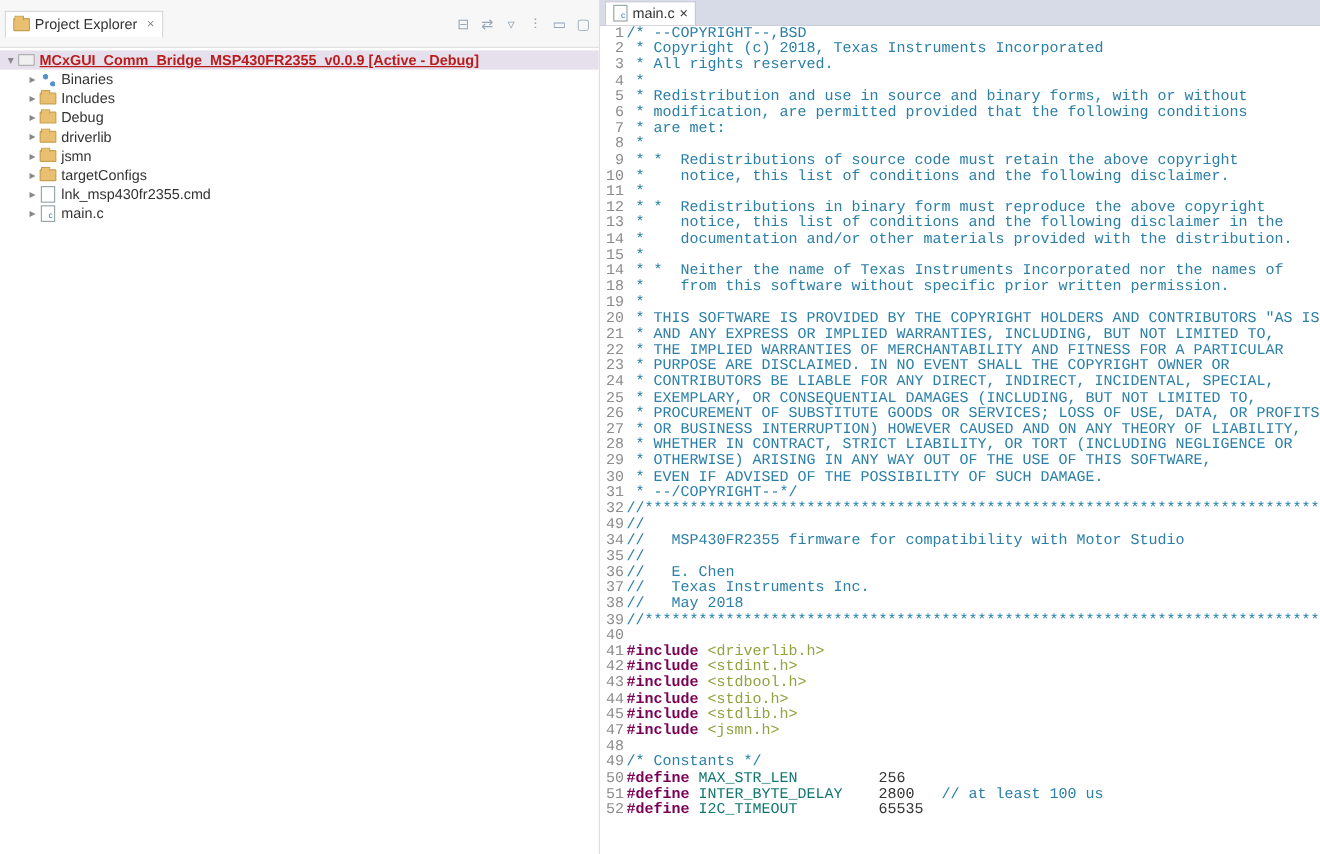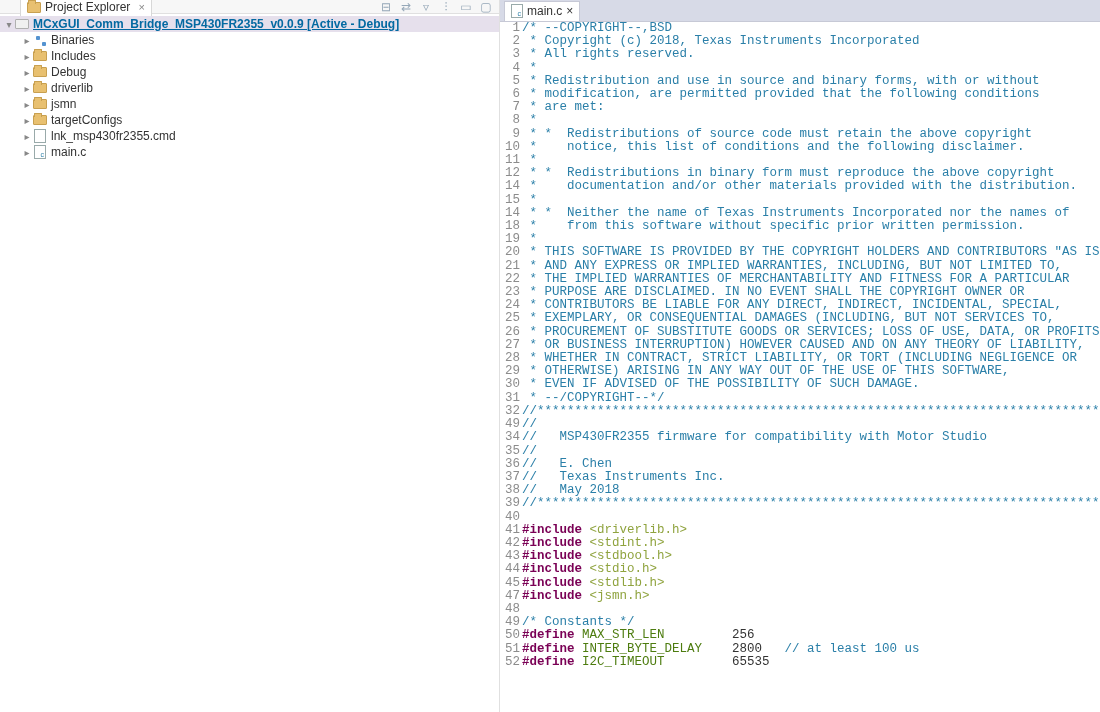--- a/index.html
+++ b/index.html
@@ -7,36 +7,36 @@
     width: 1100px; height: 712px;
     font-family: "Segoe UI", Tahoma, sans-serif;
     font-size: 12px;
     background: #fff;
     color: #333;
     overflow: hidden;
   }
   .workbench { display: flex; width: 100%; height: 100%; }
   
   .left-panel { width: 500px; border-right: 1px solid #e0e0e0; display: flex; flex-direction: column; }
-  .tabbar { display: flex; align-items: center; background: #f7f7f7; border-bottom: 1px solid #e0e0e0; height: 14px; padding-left: 20px; }
+  .tabbar { display: flex; align-items: center; background: #f7f7f7; border-bottom: 1px solid #e0e0e0; height: 40px; padding-left: 4px; }
   .tabbar .spacer { flex: 1; }
   .tab { display: flex; align-items: center; gap: 4px; height: 22px; padding: 0 6px; background: #fff; border: 1px solid #d8d8d8; border-bottom: none; font-size: 12px; color: #333; }
   .tab .folder-icon { width: 14px; height: 11px; background: #e8c070; border: 1px solid #c8a050; border-radius: 1px; display:inline-block; position:relative; }
   .tab .folder-icon::before { content:""; position:absolute; top:-3px; left:0; width:6px; height:3px; background:#e8c070; border:1px solid #c8a050; border-bottom:none; border-radius:1px 1px 0 0; }
   .tab .close-x { color:#888; font-size:11px; margin-left:4px; }
   .toolbar-icons { display:flex; align-items:center; gap:6px; padding-right:6px; color:#96a8b8; font-size:12px; }
   .toolbar-icons span { width:14px; text-align:center; cursor:pointer; }
   .tree { flex:1; overflow:auto; padding: 2px 0; }
   .tree-row { display:flex; align-items:center; height:16px; padding:0 4px; font-size:12px; color:#333; white-space:nowrap; }
   .tree-row.selected { background:#e6e0ec; }
   .tree-row.selected .label { text-decoration: underline; }
   .twisty { width:10px; text-align:center; color:#888; font-size:10px; display:inline-block; cursor:pointer; }
   .tree-row .icon { width:16px; height:14px; display:inline-flex; align-items:center; justify-content:center; margin-right:3px; }
   .label { }
-  .bold { font-weight:bold; color:#0369a1; }
+  .bold { font-weight:bold; color:#b91c1c; }
   
   .ico-project { width:14px; height:10px; background:#f0f0f0; border:1px solid #b0b0b0; border-radius:1px; display:inline-block; position:relative; }
   .ico-folder { width:14px; height:10px; background:#e8c070; border:1px solid #c8a050; border-radius:1px; display:inline-block; position:relative; }
   .ico-folder::before { content:""; position:absolute; top:-3px; left:0; width:6px; height:3px; background:#e8c070; border:1px solid #c8a050; border-bottom:none; border-radius:1px 1px 0 0; }
   .ico-binaries { width:12px; height:12px; display:inline-block; background:
     radial-gradient(circle at 4px 4px, #5593d0 2px, transparent 2.5px),
     radial-gradient(circle at 10px 10px, #5593d0 2px, transparent 2.5px);
   }
   .ico-file-c { width:12px; height:14px; background:#fff; border:1px solid #9aa; display:inline-block; position:relative; }
   .ico-file-c::after { content:"c"; position:absolute; bottom:0; right:1px; font-size:7px; color:#2a7fa8; }
@@ -46,21 +46,21 @@
   .right-panel { flex:1; display:flex; flex-direction:column; min-width:0; }
   .editor-tabbar { display:flex; align-items:center; background:#d7dae7; border-bottom:1px solid #c7c9d6; height:22px; padding-left:4px; }
   .editor-tab { display:flex; align-items:center; gap:4px; height:20px; padding:0 6px; background:#fff; border:1px solid #c7c9d6; border-bottom:none; font-size:12px; color:#333; }
   .editor { flex:1; overflow:auto; font-family: Consolas, "Courier New", monospace; font-size:12.5px; line-height:13.2px; background:#fff; }
   .editor-line { display:flex; white-space:pre; }
   .gutter { width:22px; text-align:right; color:#8c8c8c; padding-right:2px; user-select:none; flex-shrink:0; }
   .code { color:#333; }
   .tok-comment { color:#2a7fa8; }
   .tok-keyword { color:#7a0055; font-weight:bold; }
   .tok-include-path { color:#8fa33e; }
-  .tok-macro-name { color:#4d7c0f;text-align:center; }
+  .tok-macro-name { color:#0f766e;text-align:center; }
   .tok-number { color:#333; }
 </style>
 </head>
 <body>
 
 <div class="workbench">
   <div class="left-panel">
     <div class="tabbar">
       <div class="tab">
         <span class="folder-icon"></span>
@@ -158,31 +158,32 @@
         <div class="editor-line"><span class="gutter">3</span><span class="code"><span class="tok-comment"> * All rights reserved.</span></span></div>
         <div class="editor-line"><span class="gutter">4</span><span class="code"><span class="tok-comment"> *</span></span></div>
         <div class="editor-line"><span class="gutter">5</span><span class="code"><span class="tok-comment"> * Redistribution and use in source and binary forms, with or without</span></span></div>
         <div class="editor-line"><span class="gutter">6</span><span class="code"><span class="tok-comment"> * modification, are permitted provided that the following conditions</span></span></div>
         <div class="editor-line"><span class="gutter">7</span><span class="code"><span class="tok-comment"> * are met:</span></span></div>
         <div class="editor-line"><span class="gutter">8</span><span class="code"><span class="tok-comment"> *</span></span></div>
         <div class="editor-line"><span class="gutter">9</span><span class="code"><span class="tok-comment"> * *  Redistributions of source code must retain the above copyright</span></span></div>
         <div class="editor-line"><span class="gutter">10</span><span class="code"><span class="tok-comment"> *    notice, this list of conditions and the following disclaimer.</span></span></div>
         <div class="editor-line"><span class="gutter">11</span><span class="code"><span class="tok-comment"> *</span></span></div>
         <div class="editor-line"><span class="gutter">12</span><span class="code"><span class="tok-comment"> * *  Redistributions in binary form must reproduce the above copyright</span></span></div>
+        <div class="editor-line"><span class="gutter">13</span><span class="code"><span class="tok-comment"> *    notice, this list of conditions and the following disclaimer in the</span></span></div>
         <div class="editor-line"><span class="gutter">14</span><span class="code"><span class="tok-comment"> *    documentation and/or other materials provided with the distribution.</span></span></div>
         <div class="editor-line"><span class="gutter">15</span><span class="code"><span class="tok-comment"> *</span></span></div>
         <div class="editor-line"><span class="gutter">14</span><span class="code"><span class="tok-comment"> * *  Neither the name of Texas Instruments Incorporated nor the names of</span></span></div>
         <div class="editor-line"><span class="gutter">18</span><span class="code"><span class="tok-comment"> *    from this software without specific prior written permission.</span></span></div>
         <div class="editor-line"><span class="gutter">19</span><span class="code"><span class="tok-comment"> *</span></span></div>
         <div class="editor-line"><span class="gutter">20</span><span class="code"><span class="tok-comment"> * THIS SOFTWARE IS PROVIDED BY THE COPYRIGHT HOLDERS AND CONTRIBUTORS "AS IS"</span></span></div>
         <div class="editor-line"><span class="gutter">21</span><span class="code"><span class="tok-comment"> * AND ANY EXPRESS OR IMPLIED WARRANTIES, INCLUDING, BUT NOT LIMITED TO,</span></span></div>
         <div class="editor-line"><span class="gutter">22</span><span class="code"><span class="tok-comment"> * THE IMPLIED WARRANTIES OF MERCHANTABILITY AND FITNESS FOR A PARTICULAR</span></span></div>
         <div class="editor-line"><span class="gutter">23</span><span class="code"><span class="tok-comment"> * PURPOSE ARE DISCLAIMED. IN NO EVENT SHALL THE COPYRIGHT OWNER OR</span></span></div>
         <div class="editor-line"><span class="gutter">24</span><span class="code"><span class="tok-comment"> * CONTRIBUTORS BE LIABLE FOR ANY DIRECT, INDIRECT, INCIDENTAL, SPECIAL,</span></span></div>
-        <div class="editor-line"><span class="gutter">25</span><span class="code"><span class="tok-comment"> * EXEMPLARY, OR CONSEQUENTIAL DAMAGES (INCLUDING, BUT NOT SERVICES TO,</span></span></div>
+        <div class="editor-line"><span class="gutter">25</span><span class="code"><span class="tok-comment"> * EXEMPLARY, OR CONSEQUENTIAL DAMAGES (INCLUDING, BUT NOT LIMITED TO,</span></span></div>
         <div class="editor-line"><span class="gutter">26</span><span class="code"><span class="tok-comment"> * PROCUREMENT OF SUBSTITUTE GOODS OR SERVICES; LOSS OF USE, DATA, OR PROFITS;</span></span></div>
         <div class="editor-line"><span class="gutter">27</span><span class="code"><span class="tok-comment"> * OR BUSINESS INTERRUPTION) HOWEVER CAUSED AND ON ANY THEORY OF LIABILITY,</span></span></div>
         <div class="editor-line"><span class="gutter">28</span><span class="code"><span class="tok-comment"> * WHETHER IN CONTRACT, STRICT LIABILITY, OR TORT (INCLUDING NEGLIGENCE OR</span></span></div>
         <div class="editor-line"><span class="gutter">29</span><span class="code"><span class="tok-comment"> * OTHERWISE) ARISING IN ANY WAY OUT OF THE USE OF THIS SOFTWARE,</span></span></div>
         <div class="editor-line"><span class="gutter">30</span><span class="code"><span class="tok-comment"> * EVEN IF ADVISED OF THE POSSIBILITY OF SUCH DAMAGE.</span></span></div>
         <div class="editor-line"><span class="gutter">31</span><span class="code"><span class="tok-comment"> * --/COPYRIGHT--*/</span></span></div>
         <div class="editor-line"><span class="gutter">32</span><span class="code"><span class="tok-comment">//******************************************************************************</span></span></div>
         <div class="editor-line"><span class="gutter">49</span><span class="code"><span class="tok-comment">//</span></span></div>
         <div class="editor-line"><span class="gutter">34</span><span class="code"><span class="tok-comment">//   MSP430FR2355 firmware for compatibility with Motor Studio</span></span></div>
         <div class="editor-line"><span class="gutter">35</span><span class="code"><span class="tok-comment">//</span></span></div>

